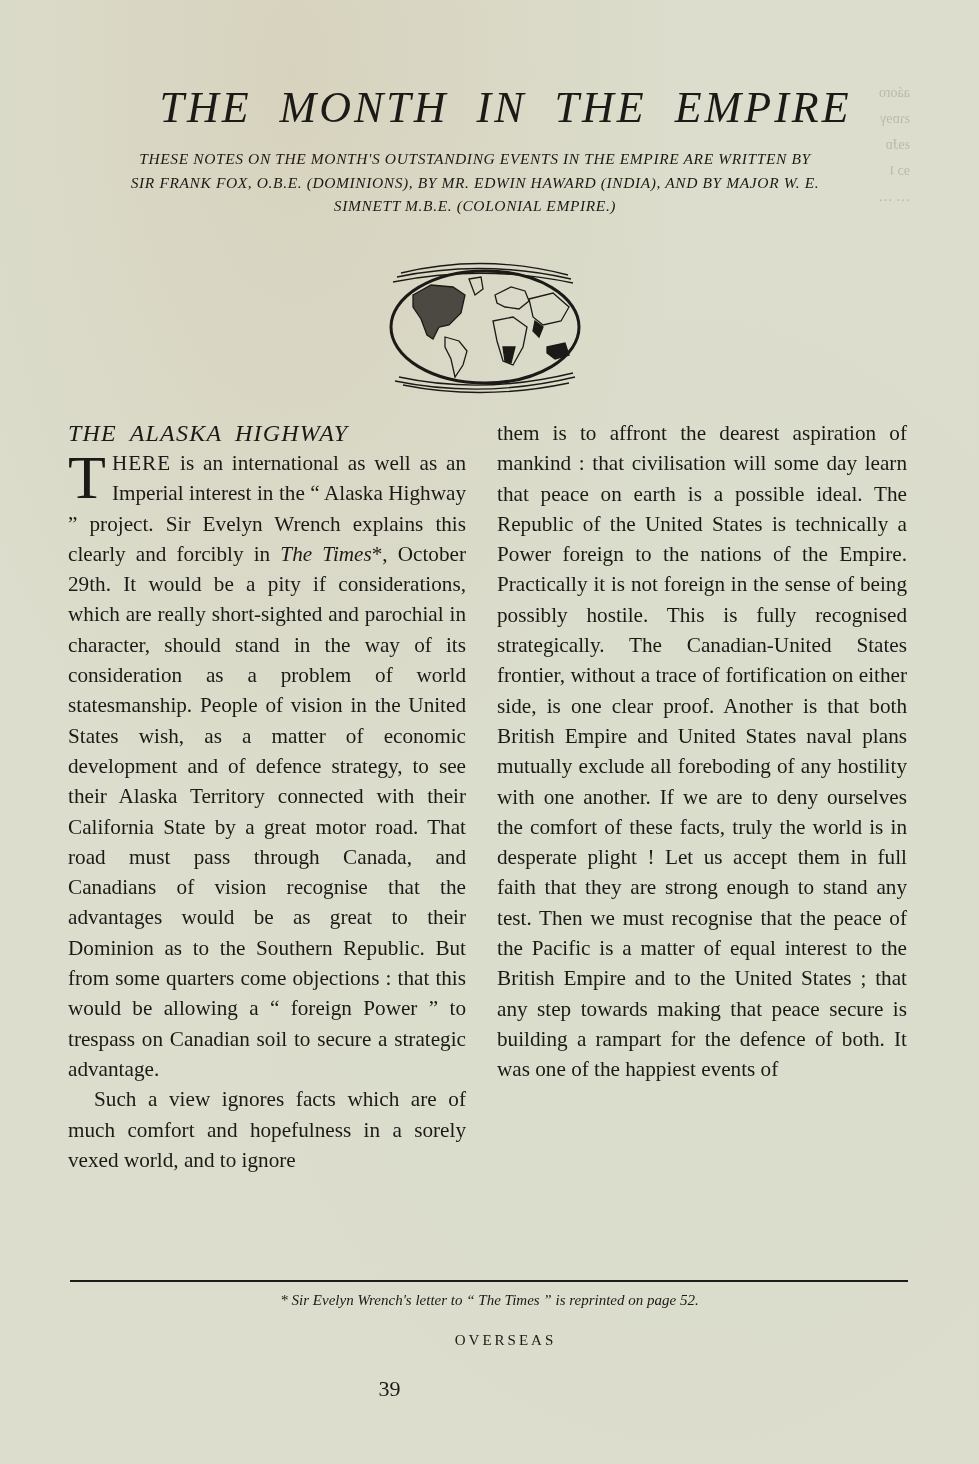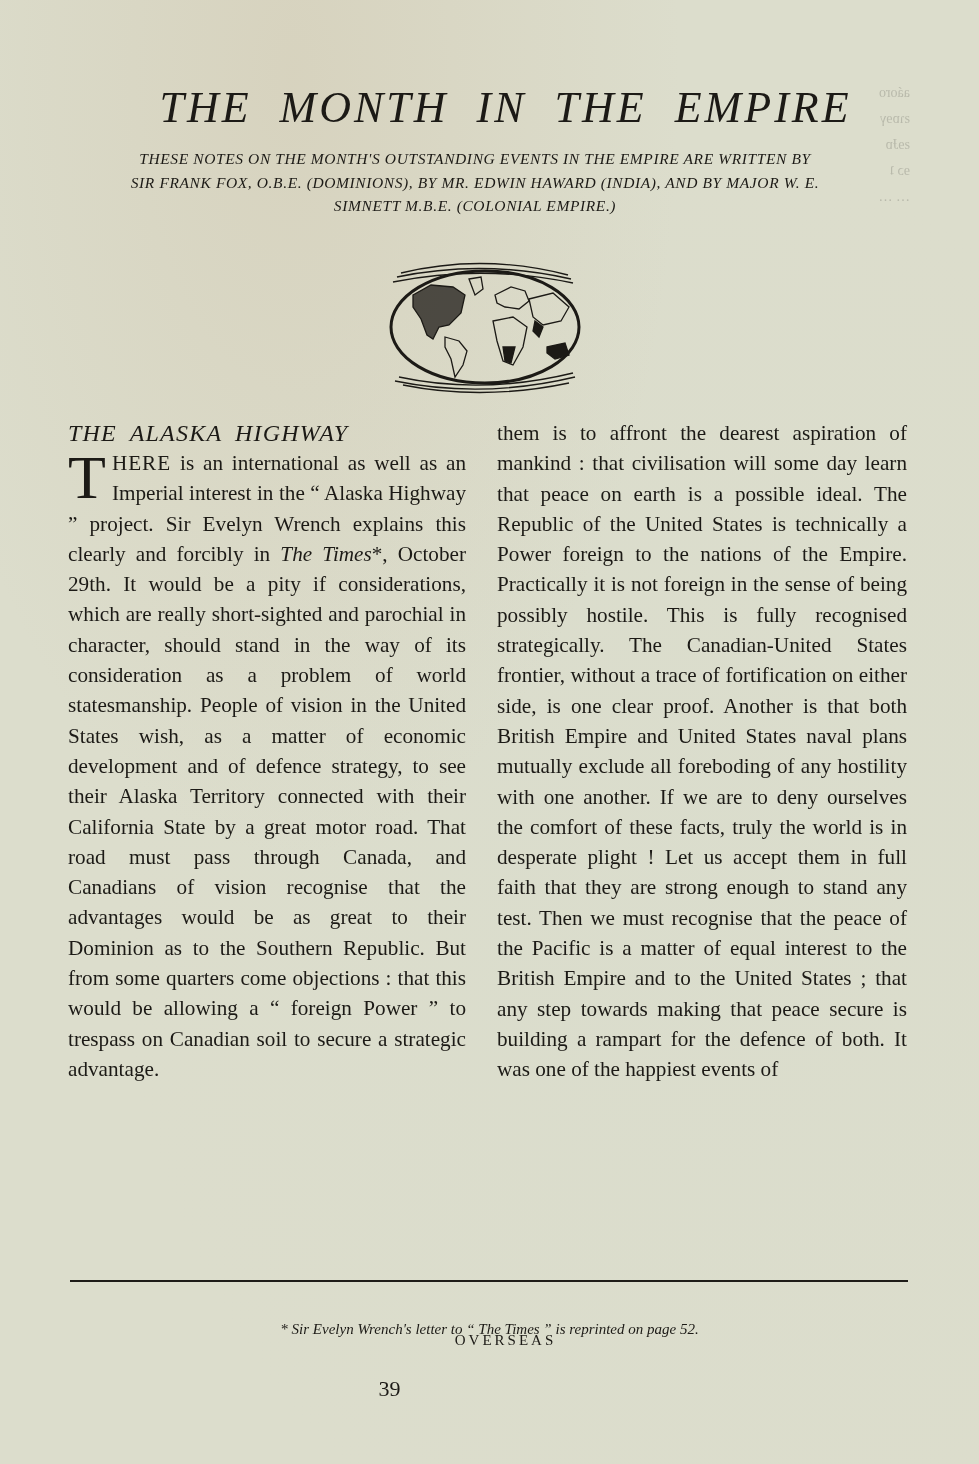--- a/index.html
+++ b/index.html
@@ -46,21 +46,21 @@
       margin: 3px 6px 0 0; padding-top: 1px;
     }
     .smallcaps { font-variant: small-caps; letter-spacing: 1px; }
     .indent { text-indent: 26px; }
     .rule {
       position: absolute; left: 70px; top: 1280px; width: 838px;
       height: 2px; background: #1e1c18;
     }
     .footnote {
       position: absolute; left: 0; top: 1292px; width: 979px;
-      text-align: center; font-style: italic; font-size: 15px; margin-top: 29px;
+      text-align: center; font-style: italic; font-size: 15px;
     }
     .masthead {
       position: absolute; left: 16px; top: 1332px; width: 979px;
       text-align: center; font-size: 15px; letter-spacing: 3px; font-family: Liberation Serif, serif;
     }
     .page-number {
       position: absolute; left: 0; top: 1376px; width: 779px;
       text-align: center; font-size: 22px;
     }
     .bleed {
@@ -100,20 +100,21 @@
       <path d="M164 92 L182 88 L186 100 L172 104 L164 98 Z" fill="#1c1a16"></path>
     </g>
   </svg>
 </div>
 
 <div class="col col-left">
   <h2 class="section-heading">THE ALASKA HIGHWAY</h2>
   <p>
     <span class="dropcap">T</span><span class="smallcaps">HERE</span><span> is an international as well as an Imperial interest in the “ Alaska Highway ” project. Sir Evelyn Wrench explains this clearly and forcibly in </span><i>The Times</i><span>*, October 29th. It would be a pity if considerations, which are really short-sighted and parochial in character, should stand in the way of its consideration as a problem of world statesmanship. People of vision in the United States wish, as a matter of economic development and of defence strategy, to see their Alaska Territory connected with their California State by a great motor road. That road must pass through Canada, and Canadians of vision recognise that the advantages would be as great to their Dominion as to the Southern Republic. But from some quarters come objections : that this would be allowing a “ foreign Power ” to trespass on Canadian soil to secure a strategic advantage.</span>
   </p>
+  <p class="indent">Such a view ignores facts which are of much comfort and hopefulness in a sorely vexed world, and to ignore</p>
 </div>
 
 <div class="col col-right">
   <p>them is to affront the dearest aspiration of mankind : that civilisation will some day learn that peace on earth is a possible ideal. The Republic of the United States is technically a Power foreign to the nations of the Empire. Practically it is not foreign in the sense of being possibly hostile. This is fully recognised strategically. The Canadian-United States frontier, without a trace of fortification on either side, is one clear proof. Another is that both British Empire and United States naval plans mutually exclude all foreboding of any hostility with one another. If we are to deny ourselves the comfort of these facts, truly the world is in desperate plight ! Let us accept them in full faith that they are strong enough to stand any test. Then we must recognise that the peace of the Pacific is a matter of equal interest to the British Empire and to the United States ; that any step towards making that peace secure is building a rampart for the defence of both. It was one of the happiest events of</p>
 </div>
 
 <div class="rule"></div>
 <div class="footnote">* Sir Evelyn Wrench's letter to “ The Times ” is reprinted on page 52.</div>
 <div class="masthead">OVERSEAS</div>
 <div class="page-number">39</div>

